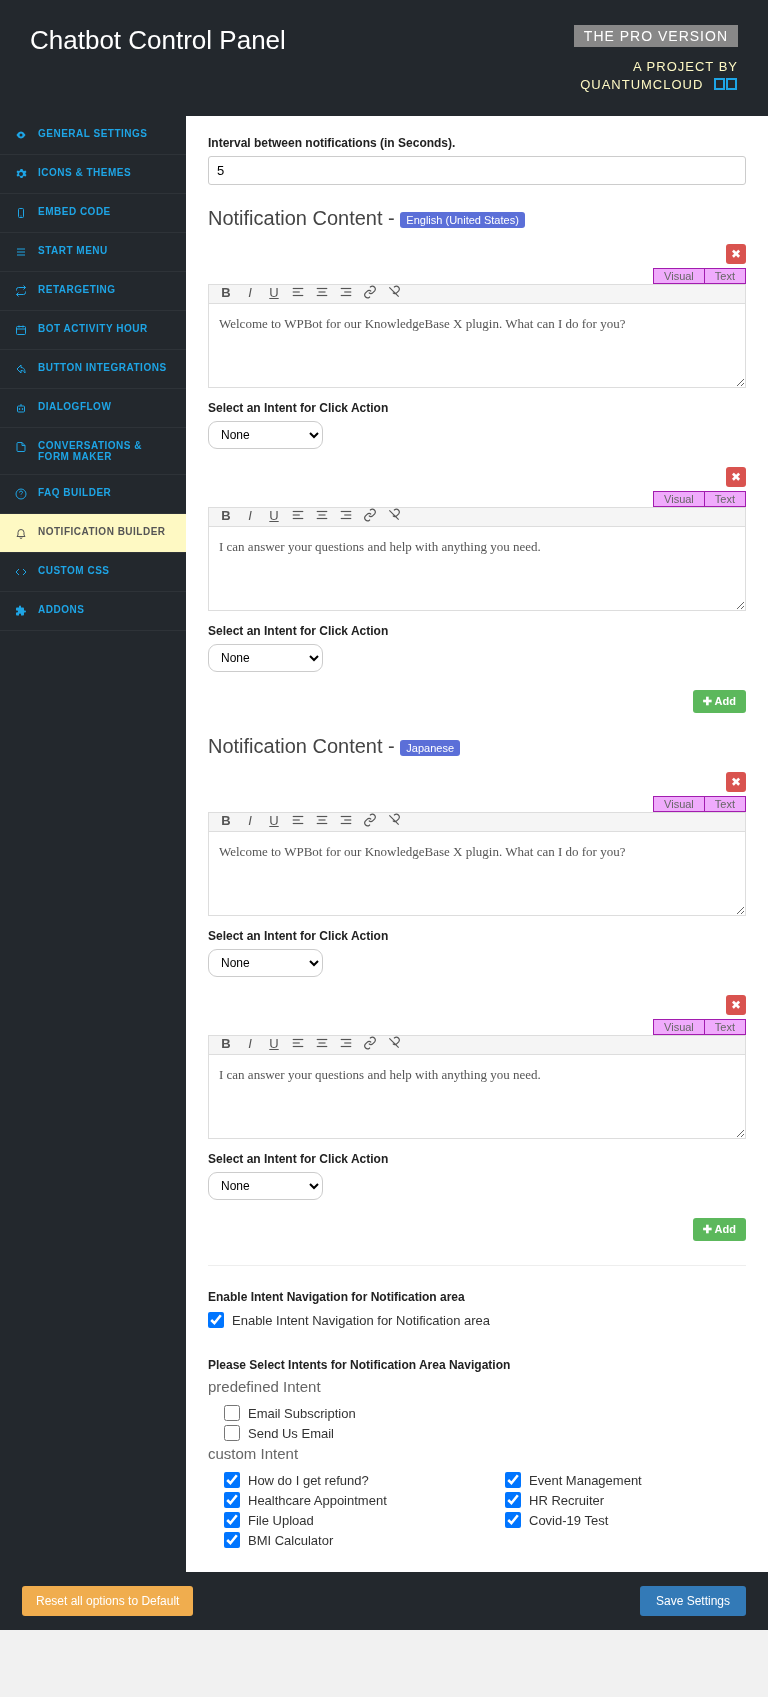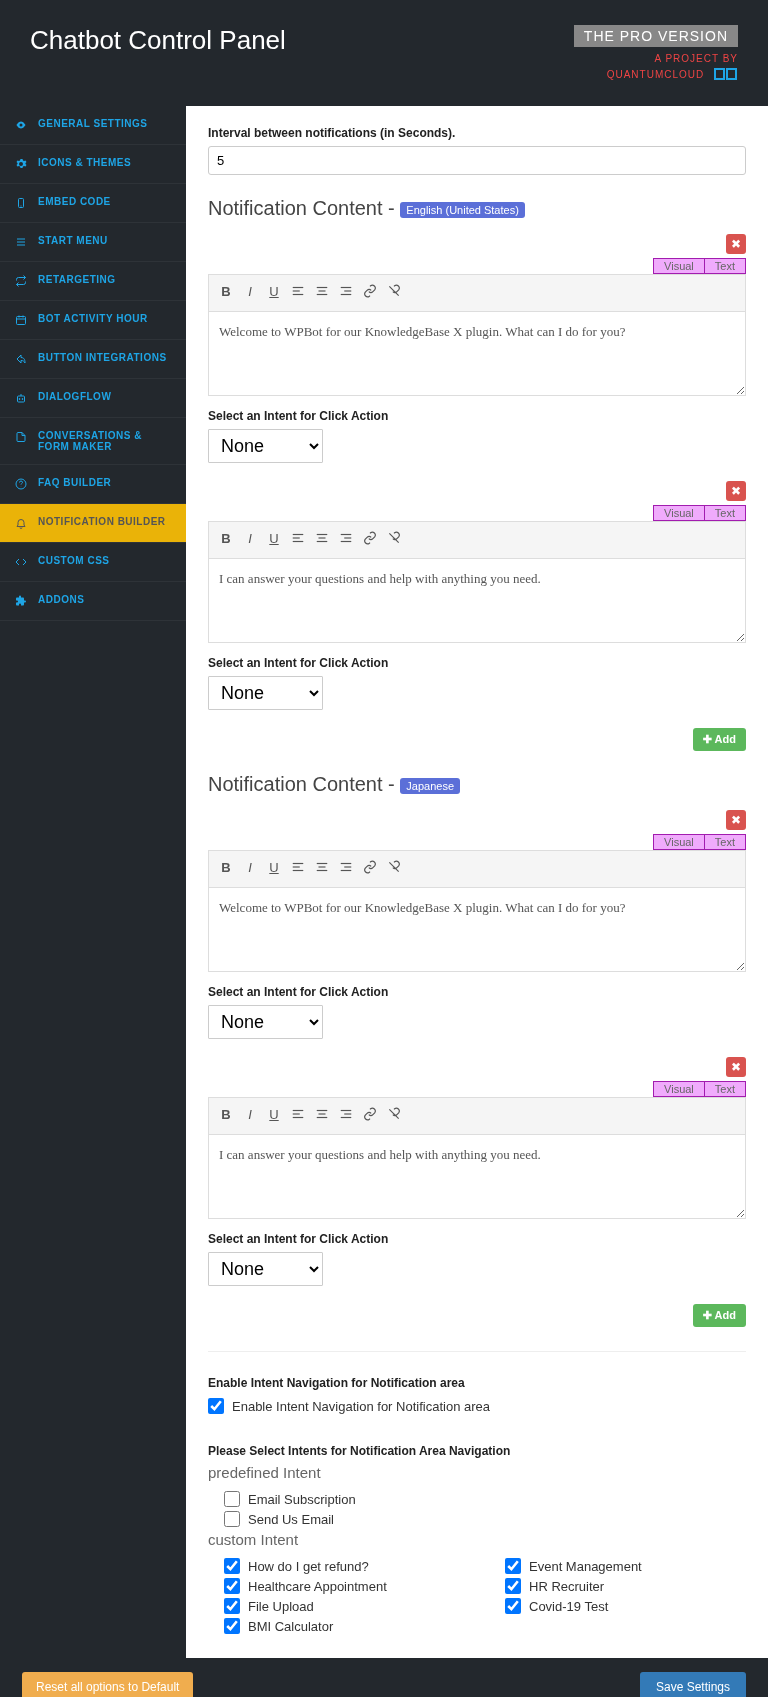--- a/index.html
+++ b/index.html
@@ -1,44 +1,44 @@
 <!DOCTYPE html>
 <html><head>
 <meta charset="utf-8">
 <style>
 *{box-sizing:border-box;margin:0;padding:0}
 body{font-family:Arial,Helvetica,sans-serif;font-size:13px;background:#f1f1f1;color:#333}
 .wrap{background:#23282d;margin:0 0 15px 0}
 .header{display:flex;justify-content:space-between;align-items:flex-start;padding:25px 30px 20px 30px}
 .title{color:#fff;font-size:26px;font-weight:400}
 .header-right{text-align:right}
-.pro-badge{background:#888;color:#fff;padding:3px 10px;font-size:14px;letter-spacing:1px;display:inline-block;margin-bottom:6px}
-.project{color:#ef4444;font-size:10px;letter-spacing:1px;line-height:1.2}
+.pro-badge{background:#888;color:#fff;padding:3px 10px;font-size:14px;letter-spacing:1px;display:inline-block;margin-bottom:12px}
+.project{color:#fef9c3;font-size:13px;letter-spacing:1px;line-height:1.2}
 .qc-logo{display:inline-block;vertical-align:middle;margin-left:6px}
 .body{display:flex;min-height:1400px}
 .sidebar{width:186px;background:#23282d;flex-shrink:0}
 .nav-item{display:flex;align-items:flex-start;padding:12px 14px;color:#1ea5e6;font-size:10px;font-weight:bold;letter-spacing:.5px;border-bottom:1px solid #2e3338;cursor:pointer;text-transform:uppercase}
-.nav-item.active{background:#eab308;color:#555}
+.nav-item.active{background:#fef9c3;color:#555}
 .nav-item .ic{width:14px;height:14px;margin-right:10px;display:inline-flex;align-items:center;justify-content:center;flex-shrink:0}
 .nav-item .ic svg{width:12px;height:12px}
 .content{flex:1;background:#fff;padding:20px 22px}
 .label{font-weight:bold;font-size:12px;margin-bottom:6px;color:#222}
 .input{width:100%;padding:6px 8px;border:1px solid #ccc;border-radius:3px;font-size:13px}
 .section-head{font-size:20px;color:#444;margin:22px 0 14px 0;font-weight:400}
 .lang-badge{background:#5b6fd8;color:#fff;font-size:11px;padding:2px 6px;border-radius:3px;vertical-align:middle}
 .editor-block{margin-bottom:18px;position:relative}
 .remove-row{text-align:right;margin-bottom:4px}
 .btn-remove{background:#d9534f;color:#fff;border:none;width:20px;height:20px;border-radius:3px;font-size:12px;cursor:pointer;line-height:1}
 .editor-tabs{text-align:right;font-size:11px;margin-bottom:0}
 .editor-tabs span{display:inline-block;padding:1px 10px;border:1px solid #a21caf;background:#f0abfc;cursor:pointer;color:#666;margin-left:-1px}
-.toolbar{border:1px solid #ddd;border-bottom:none;background:#f5f5f5;padding:9px 8px}
+.toolbar{border:1px solid #ddd;border-bottom:none;background:#f5f5f5;padding:0 8px}
 .toolbar .tb{display:inline-block;width:18px;height:18px;margin-right:6px;text-align:center;cursor:pointer;color:#555;vertical-align:middle}
 .toolbar .tb svg{width:14px;height:14px}
 .editor-area{width:100%;min-height:85px;border:1px solid #ddd;padding:10px;font-family:Georgia,serif;font-size:13px;color:#555;resize:vertical;line-height:1.5}
-.select-small{padding:5px 8px;border:1px solid #ccc;border-radius:1px;font-size:18px;min-width:115px;background:#fff}
+.select-small{padding:5px 8px;border:1px solid #ccc;border-radius:9px;font-size:12px;min-width:115px;background:#fff}
 .add-row{text-align:right;margin:10px 0 20px 0}
 .btn-add{background:#5cb85c;color:#fff;border:none;padding:5px 10px;border-radius:3px;font-size:11px;cursor:pointer;font-weight:bold}
 .check-row{display:flex;align-items:center;margin:8px 0}
 .check-row input{width:16px;height:16px;margin-right:8px}
 .intent-grid{display:flex;gap:40px}
 .intent-col{flex:1}
 .intent-col .check-row{margin:4px 0}
 .sub-head{font-size:15px;color:#666;margin:0 0 6px 0}
 .indent{padding-left:16px}
 .footer-bar{background:#23282d;padding:14px 22px;display:flex;justify-content:space-between}

